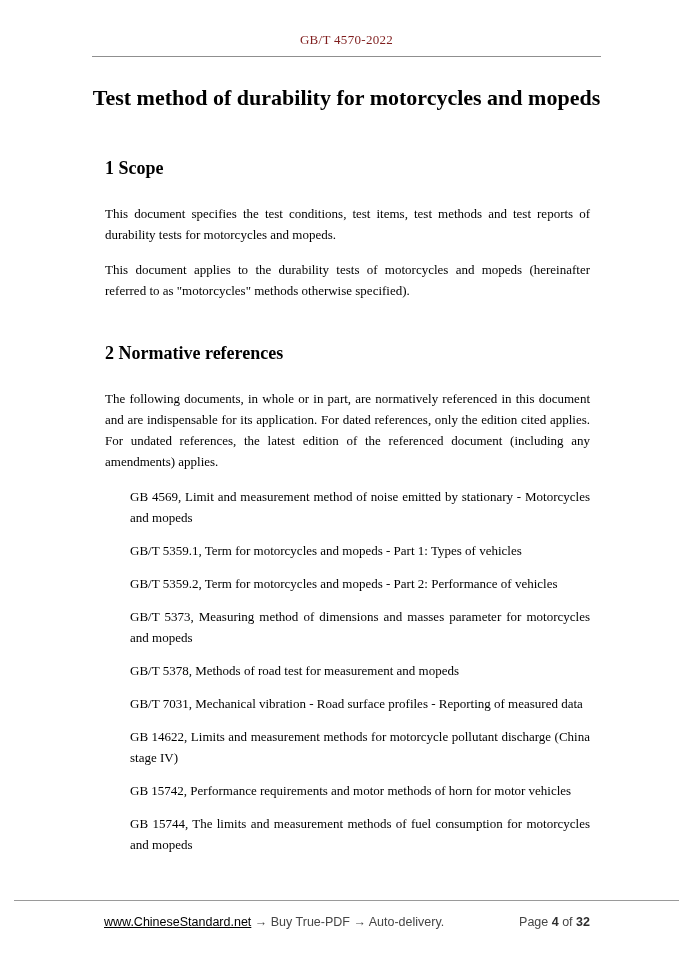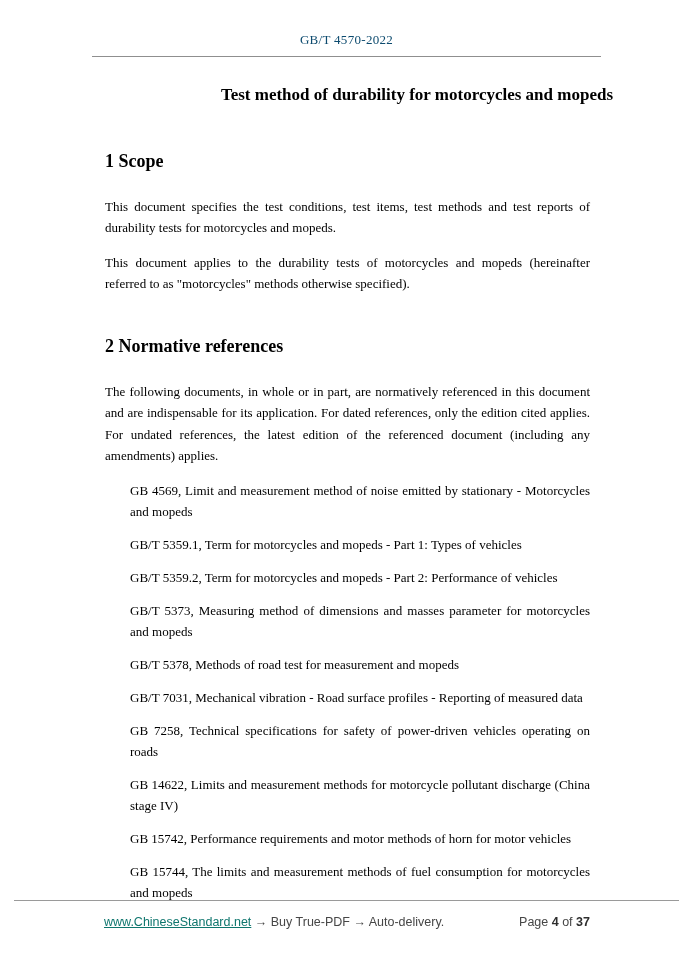--- a/index.html
+++ b/index.html
@@ -13,33 +13,33 @@
     height: 980px;
     background: #ffffff;
     box-sizing: border-box;
     font-family: "Liberation Serif", "DejaVu Serif", serif;
     color: #000000;
     overflow: hidden;
   }
   .doc-number {
     padding-top: 32px;
     text-align: center;
-    color: #0c4a6e;
+    color: #7f1d1d;
     font-size: 13px;
     letter-spacing: 0.3px;
   }
   .header-rule {
     margin: 8px 92px 0 92px;
     border-top: 1px solid #8f8f8f;
     height: 0;
   }
   .title {
     margin: 27px 80px 0 80px;
-    text-align: right;
-    font-size: 17px;
+    text-align: center;
+    font-size: 22px;
     font-weight: bold;
     line-height: 1.25;
   }
   .content {
     margin: 0 103px 0 105px;
     font-size: 13px;
   }
   .content h2 {
     font-size: 18px;
     font-weight: bold;
@@ -74,21 +74,21 @@
     display: flex;
     justify-content: space-between;
     align-items: baseline;
     font-family: "Liberation Sans", "DejaVu Sans", sans-serif;
     font-size: 12.5px;
     color: #464646;
   }
   .footer .site-link {
     text-decoration: underline;
     cursor: pointer;
-    color: #0f766e;
+    color: #000000;
   }
   .footer .page-indicator b {
     color: #2e2e2e;
   }
 </style>
 </head>
 <body>
 
 <div class="page">
 
@@ -109,32 +109,31 @@
     <h2>2 Normative references</h2>
 
     <p>The following documents, in whole or in part, are normatively referenced in this document and are indispensable for its application. For dated references, only the edition cited applies. For undated references, the latest edition of the referenced document (including any amendments) applies.</p>
 
     <p class="ref">GB 4569, Limit and measurement method of noise emitted by stationary - Motorcycles and mopeds</p>
     <p class="ref">GB/T 5359.1, Term for motorcycles and mopeds - Part 1: Types of vehicles</p>
     <p class="ref">GB/T 5359.2, Term for motorcycles and mopeds - Part 2: Performance of vehicles</p>
     <p class="ref">GB/T 5373, Measuring method of dimensions and masses parameter for motorcycles and mopeds</p>
     <p class="ref">GB/T 5378, Methods of road test for measurement and mopeds</p>
     <p class="ref">GB/T 7031, Mechanical vibration - Road surface profiles - Reporting of measured data</p>
-    <p class="ref">GB 7258, Technical specifications for safety of power-driven vehicles operating on roads</p>
     <p class="ref">GB 14622, Limits and measurement methods for motorcycle pollutant discharge (China stage IV)</p>
     <p class="ref">GB 15742, Performance requirements and motor methods of horn for motor vehicles</p>
     <p class="ref">GB 15744, The limits and measurement methods of fuel consumption for motorcycles and mopeds</p>
 
   </div>
 
   <div class="footer-rule"></div>
 
   <div class="footer">
     <div class="footer-left"><span class="site-link">www.ChineseStandard.net</span><span> → Buy True-PDF → Auto-delivery.</span></div>
     <div class="page-indicator">
       <span>Page</span>
       <b>4</b>
       <span>of</span>
-      <b>37</b>
+      <b>32</b>
     </div>
   </div>
 
 </div>
 
 </body></html>

